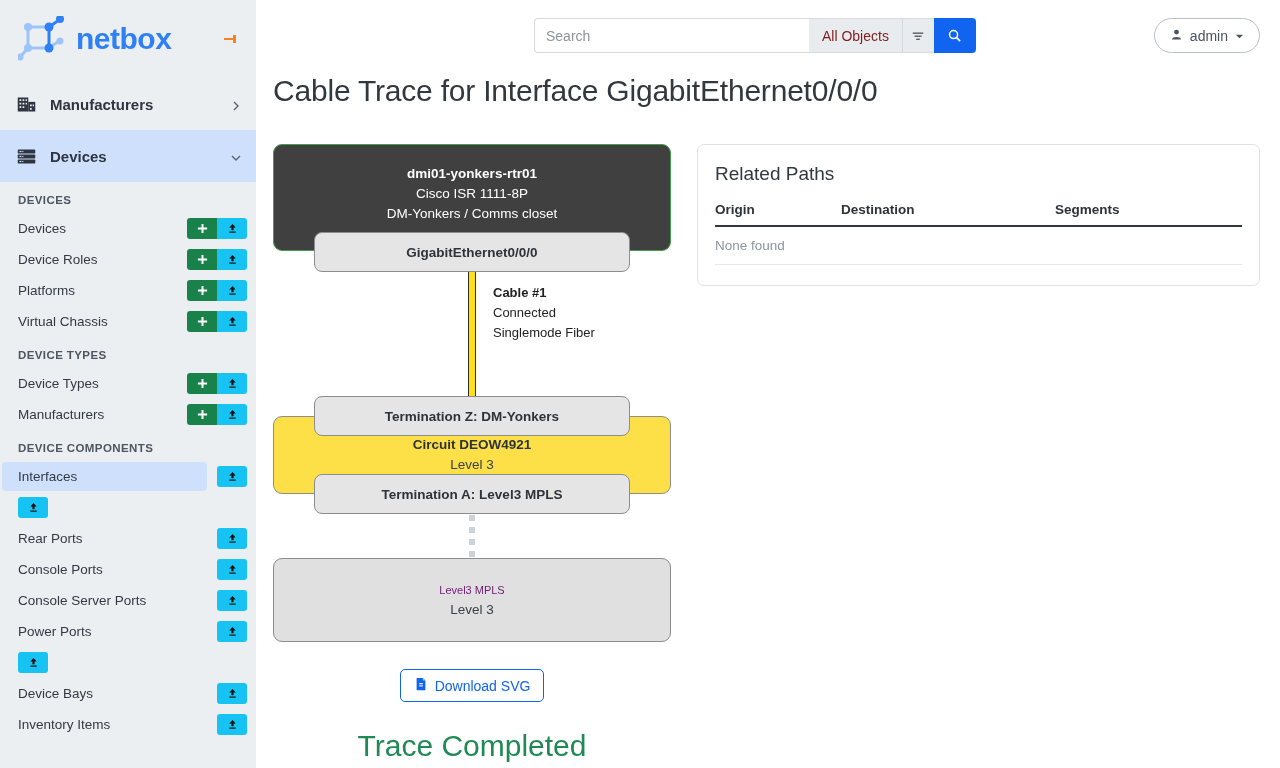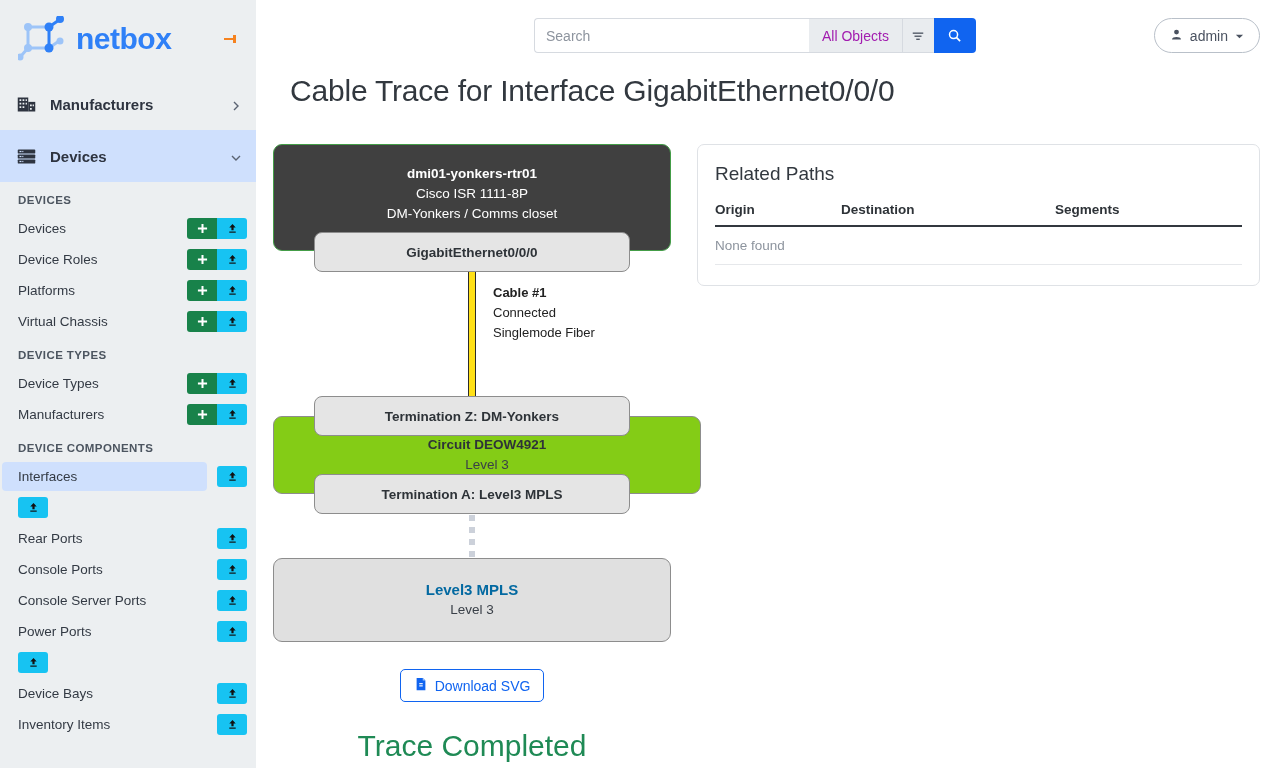--- a/index.html
+++ b/index.html
@@ -74,40 +74,40 @@
   .search-input {
     width: 275px; border: 1px solid #d6dae0; border-right: none;
     border-radius: 4px 0 0 4px; font-size: 14px; padding: 0 11px;
     color: #333; background: #fff; outline: none;
     font-family: "Liberation Sans", sans-serif;
   }
   .search-input::placeholder { color: #8d949e; }
   .search-scope {
     background: #e9ecef; border: 1px solid #d6dae0; border-left: none; border-right:none;
     display: flex; align-items: center; padding: 0 13px;
-    font-size: 14px; color: #a21caf; cursor: pointer; white-space: nowrap;
+    font-size: 14px; color: #7f1d1d; cursor: pointer; white-space: nowrap;
   }
   .search-filter {
     background: #e9ecef; border: 1px solid #d6dae0; border-left: 1px solid #d6dae0; border-right:none;
     width: 32px; display: flex; align-items: center; justify-content: center; cursor: pointer;
   }
   .search-go {
     background: #1064f0; width: 42px; border-radius: 0 4px 4px 0;
     display: flex; align-items: center; justify-content: center; cursor: pointer;
   }
   .user-btn {
     position: absolute; right: 20px; top: 18px; height: 35px;
     border: 1px solid #b9c0c9; border-radius: 18px; background: #fff;
     display: flex; align-items: center; gap: 7px; padding: 0 15px;
     font-size: 14px; color: #4a5260; cursor: pointer;
   }
 
   .page-title {
     font-size: 30px; color: #32383f; font-weight: 400;
-    padding-left: 34px; margin-top: 4px; letter-spacing: -0.2px;
+    padding-left: 17px; margin-top: 4px; letter-spacing: -0.2px;
   }
 
   .content { display: flex; padding: 0 20px 0 17px; margin-top: 36px; gap: 26px;}
 
   
   .trace { width: 398px; flex: 0 0 398px; position: relative; }
 
   .node-device {
     background: #404040; border: 1px solid #449d48; border-radius: 9px;
     padding: 19px 10px 26px 10px; text-align: center; color: #fff;
@@ -128,38 +128,38 @@
   .cable-line {
     position: absolute; left: 50%; transform: translateX(-50%);
     top: 0; bottom: 0; width: 8px; background: #ffe017;
     border-left: 1px solid #2b2b2b; border-right: 1px solid #2b2b2b;
   }
   .cable-info { position: absolute; left: 50%; margin-left: 21px; top: 11px; }
   .cable-info div { font-size: 13px; color: #222; line-height: 20px; }
   .cable-info .cname { font-weight: 700; }
 
   .node-circuit {
-    background: #84cc16; border: 1px solid #8d8d8d; border-radius: 9px;
-    width: 428px; height: 78px; display: flex; flex-direction: column;
+    background: #fde047; border: 1px solid #8d8d8d; border-radius: 9px;
+    width: 398px; height: 78px; display: flex; flex-direction: column;
     align-items: center; justify-content: center; margin-top: -20px;
     position: relative; z-index: 1;
   }
   .node-circuit .c1 { font-size: 13.5px; font-weight: 700; color: #2e3338; line-height: 20px;}
   .node-circuit .c2 { font-size: 13.5px; color: #3a4048; line-height: 20px;}
 
   .dots { height: 44px; display:flex; flex-direction: column; align-items:center;
           justify-content: center; gap: 6px; }
   .dots span { width: 6px; height: 6px; background: #ccd1da; display:block;}
 
   .node-provider {
     background: #e0e0e0; border: 1px solid #8d8d8d; border-radius: 9px;
     width: 398px; height: 84px; display: flex; flex-direction: column;
     align-items: center; justify-content: center;
   }
-  .node-provider .p1 { font-size: 15px; font-weight: 700; color: #0369a1; line-height: 20px;}
+  .node-provider .p1 { font-size: 11px; font-weight: 400; color: #701a75; line-height: 20px;}
   .node-provider .p2 { font-size: 13.5px; color: #3a4048; line-height: 20px;}
 
   .dl-wrap { display: flex; justify-content: center; margin-top: 27px; }
   .dl-btn {
     border: 1px solid #1064f0; color: #1064f0; background: #fff;
     border-radius: 5px; height: 33px; padding: 0 13px;
     display: flex; align-items: center; gap: 7px;
     font-size: 14px; cursor: pointer;
   }
   .trace-done {

